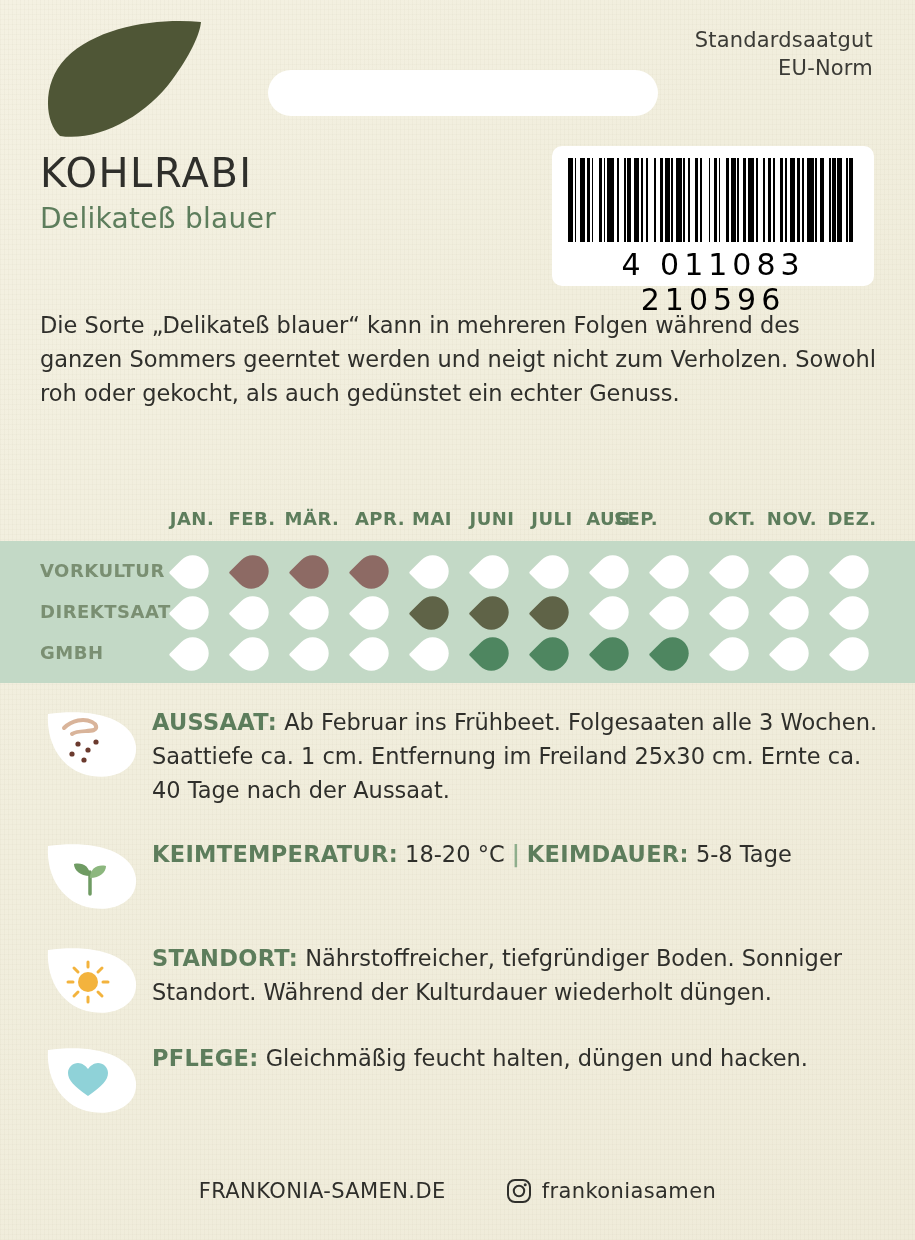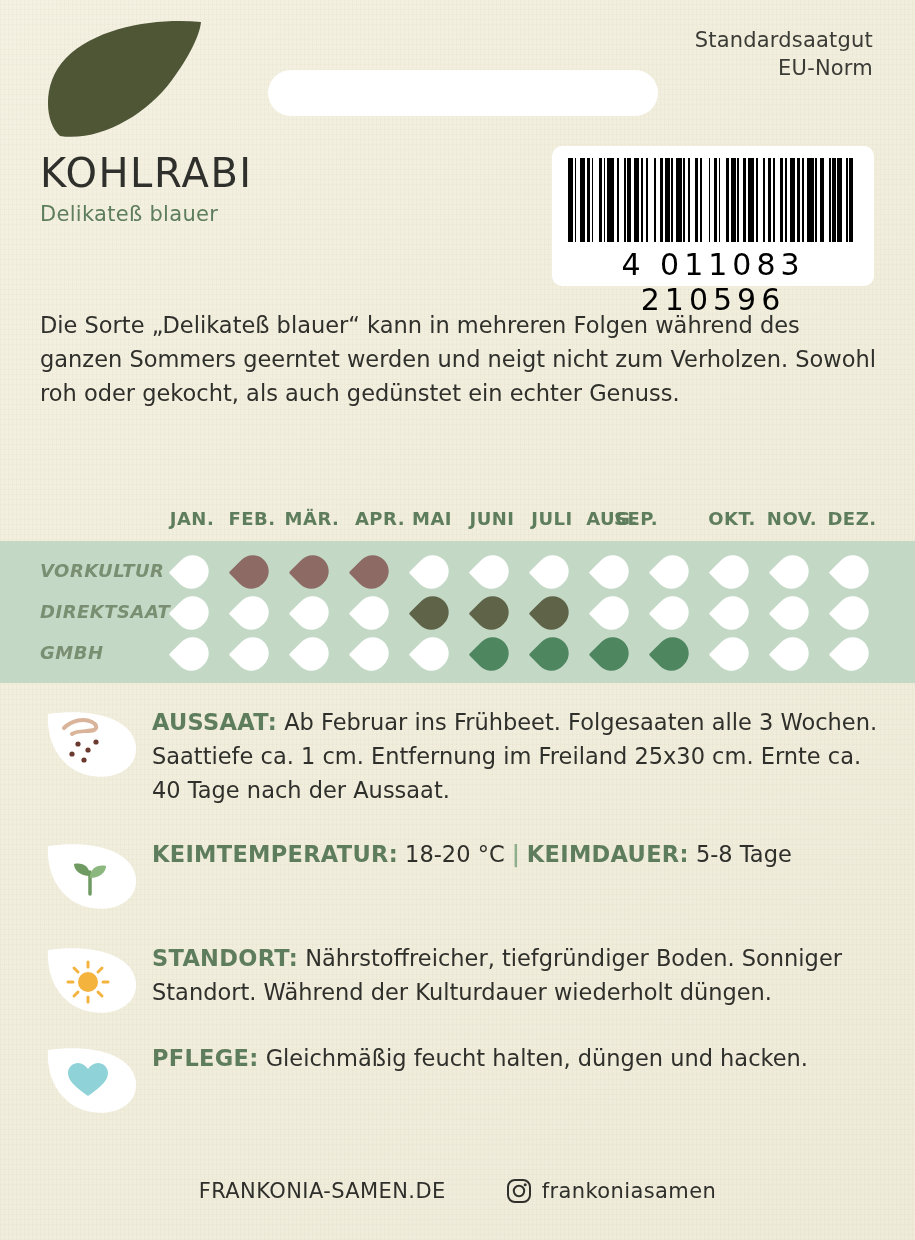--- a/index.html
+++ b/index.html
@@ -49,21 +49,21 @@
   
   .title-block { position: absolute; top: 152px; left: 40px; }
   .title-main {
     font-size: 40px;
     letter-spacing: 1.5px;
     color: #2f2f2b;
     font-weight: 400;
     line-height: 1.05;
   }
   .title-variety {
-    font-size: 21px;
+    font-size: 28px;
     color: #5d7d5c;
     margin-top: 8px;
     letter-spacing: .3px;
   }
   .title-latin {
     font-size: 23px;
     color: #3a3a35;
     margin-top: 7px;
     letter-spacing: .2px;
   }
@@ -118,21 +118,21 @@
     letter-spacing: .5px;
     transform: translateX(-50%);
   }
   .cal-band {
     position: absolute;
     top: 541px; left: 0;
     width: 915px; height: 142px;
     background: #c3d9c6;
   }
   .cal-rows { position: absolute; top: 552px; left: 0; width: 915px; }
-  .cal-row { position: relative; height: 41px; font-style: italic; }
+  .cal-row { position: relative; height: 41px; }
   .cal-row-label {
     position: absolute;
     left: 40px; top: 8px;
     font-size: 18px;
     font-weight: bold;
     letter-spacing: .5px;
     color: #7a8f72;
   }
   .cal-cell {
     position: absolute;

